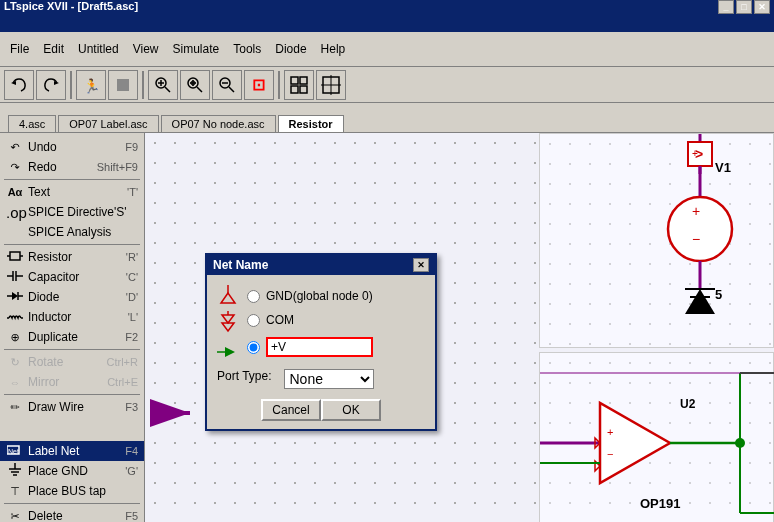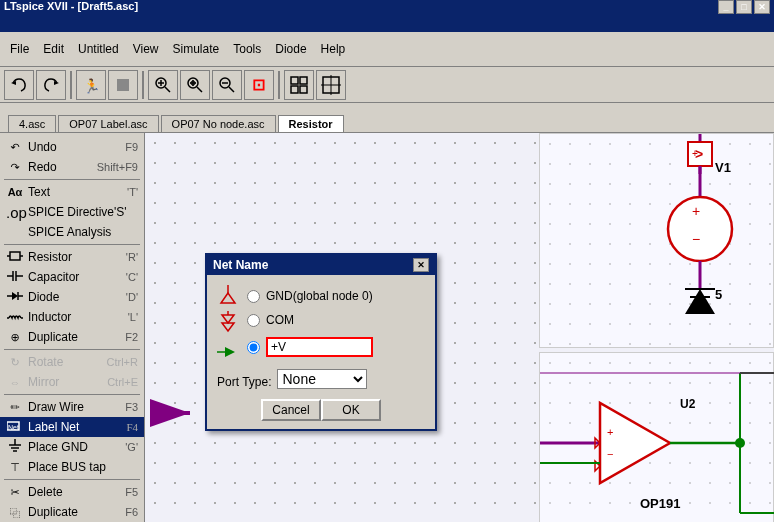--- a/index.html
+++ b/index.html
@@ -106,34 +106,34 @@
     }
     .sidebar-item {
       display: flex;
       align-items: center;
       padding: 2px 6px;
       cursor: pointer;
       color: #000;
       font-size: 12px;
       height: 20px;
     }
-    .sidebar-item.active { background: #0a246a; color: white; }
+    .sidebar-item.active { background: #0a246a; color: white; margin-top: 24px; }
     .sidebar-item .icon {
       width: 18px;
       display: inline-block;
       margin-right: 4px;
       text-align: center;
       font-size: 11px;
     }
     .sidebar-item .shortcut {
       margin-left: auto;
       color: #555;
       font-size: 11px;
     }
-    .sidebar-item.active .shortcut { color: #aaa; font-family: Liberation Serif, serif; }
+    .sidebar-item.active .shortcut { color: #aaa; }
     .sidebar-sep {
       height: 1px;
       background: #808080;
       margin: 2px 4px;
     }
 
     
     .canvas-area {
       flex: 1;
       background: #f8f8f8;
@@ -201,24 +201,24 @@
     .dialog-input {
       flex: 1;
       height: 20px;
       border: 2px solid #ff0000;
       background: white;
       font-size: 12px;
       padding: 0 3px;
     }
     .dialog-port-row {
       display: flex;
-      align-items: flex-end;
+      align-items: flex-start;
       margin-bottom: 10px;
       font-size: 12px;
-      gap: 6px;
+      gap: 13px;
     }
     .dialog-select {
       width: 90px;
       height: 20px;
       font-size: 14px;
       background: white;
       border: 1px solid #808080;
     }
     .dialog-buttons {
       display: flex;

